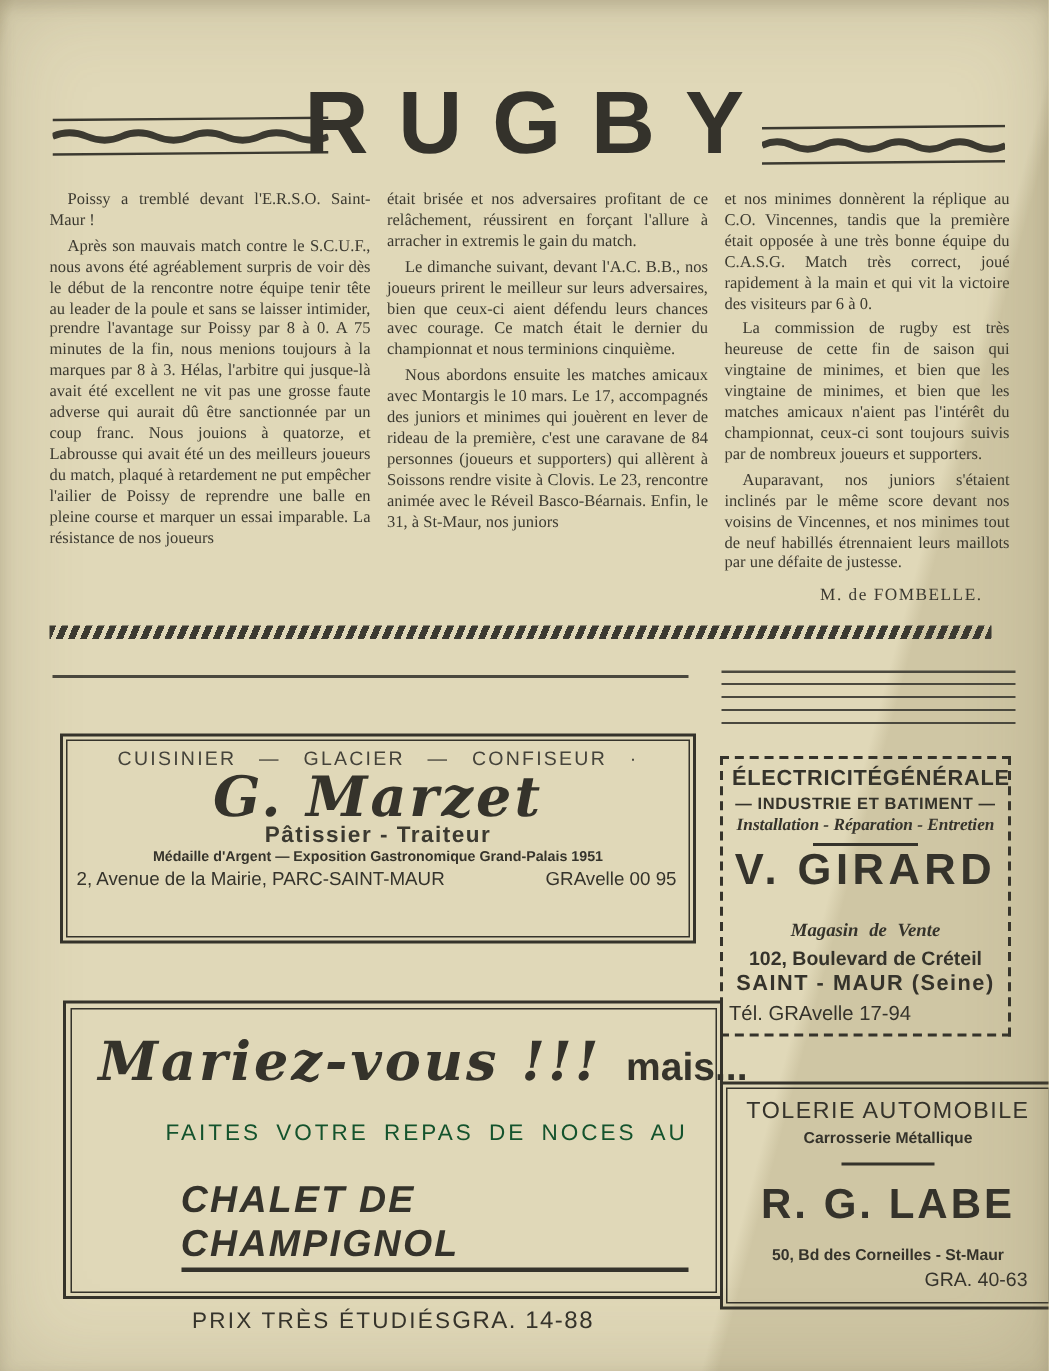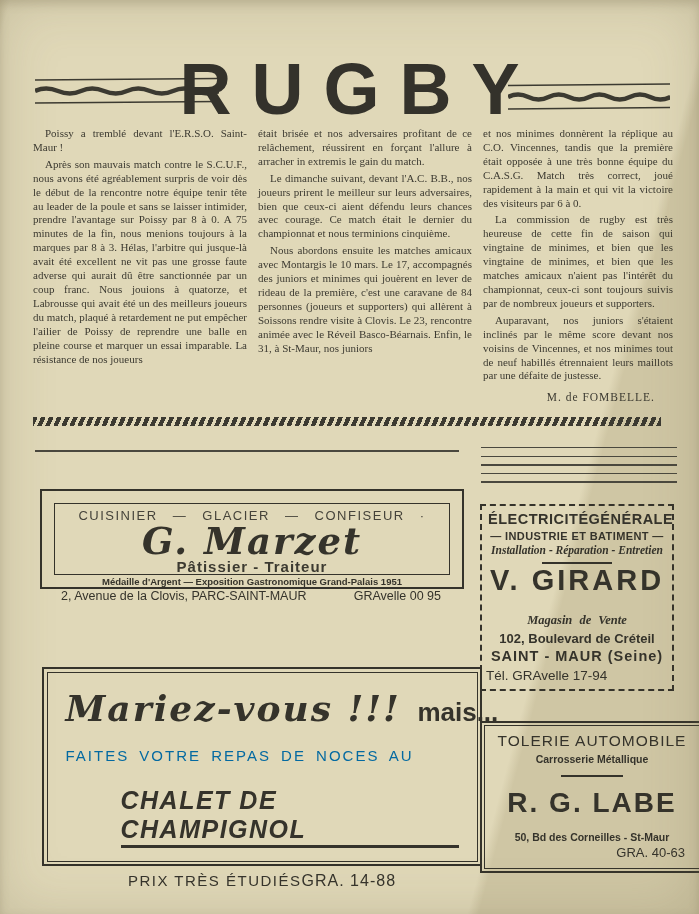--- a/index.html
+++ b/index.html
@@ -14,21 +14,21 @@
   body::after{
     content:"";position:absolute;inset:0;pointer-events:none;
     box-shadow:inset 0 0 55px rgba(110,100,70,.22), inset 0 4px 10px rgba(110,100,70,.25);
   }
   .abs{position:absolute;}
 
   
   .page-title{
     top:48px;left:0;width:699px;text-align:center;
     font-family:"Liberation Sans", sans-serif;font-weight:bold;
-    font-size:72px;letter-spacing:20px;text-indent:20px;color:#34322b;
+    font-size:59px;letter-spacing:20px;text-indent:20px;color:#34322b;
   }
   .hdr-deco svg{display:block;}
 
   
   .article{top:127px;left:33px;width:640px;display:flex;gap:11px;}
   .col{font-size:11px;line-height:13.9px;text-align:justify;color:#3c3a31;}
   .col p{margin:0 0 3px 0;text-indent:12px;}
   .col p.noindent{text-indent:0;}
   .byline{text-align:right;padding-right:18px;margin-top:8px;letter-spacing:1px;font-size:11.5px;}
 
@@ -41,21 +41,21 @@
   .rules-stack{
     top:447px;left:481px;width:196px;height:42px;
     background:repeating-linear-gradient(to bottom,#4a483e 0 1.4px,transparent 1.4px 8.6px);
   }
 
   
   .ad{box-sizing:border-box;color:#35332b;font-family:"Liberation Sans", sans-serif;}
   .ad .inner{box-sizing:border-box;width:100%;height:100%;}
 
   
-  .ad-marzet{top:489px;left:40px;width:424px;height:100px;border:2.5px solid #35332b;padding:12px;}
+  .ad-marzet{top:489px;left:40px;width:424px;height:140px;border:2.5px solid #35332b;padding:2px;}
   .ad-marzet .inner{border:1px solid #35332b;text-align:center;padding-top:4px;}
   .marzet-tagline{font-size:13px;letter-spacing:1.5px;word-spacing:10px;color:#45433a;}
   .marzet-name{
     font-family:"DejaVu Serif", serif;font-style:italic;font-weight:bold;
     font-size:37px;line-height:36px;letter-spacing:2px;color:#35332b;
   }
   .marzet-sub{font-size:15px;font-weight:bold;letter-spacing:1px;color:#3c3a31;margin-top:-1px;}
   .marzet-award{font-size:9.5px;font-weight:bold;margin-top:1px;}
   .marzet-bottom{display:flex;justify-content:space-between;font-size:12.5px;padding:2px 8px 0 6px;}
 
@@ -73,21 +73,21 @@
 
   
   .ad-champ{top:667px;left:42px;width:440px;height:199px;border:2px solid #35332b;padding:2.5px;}
   .ad-champ .inner{border:1px solid #35332b;padding:14px 18px 0 18px;}
   .champ-head{white-space:nowrap;}
   .champ-script{
     font-family:"DejaVu Serif", serif;font-style:italic;font-weight:bold;
     font-size:36px;letter-spacing:2px;color:#35332b;
   }
   .champ-plain{font-family:"Liberation Sans",sans-serif;font-weight:bold;font-size:26px;margin-left:12px;}
-  .champ-line2{font-size:15px;letter-spacing:2px;word-spacing:4px;margin-top:18px;color:#0369a1;}
+  .champ-line2{font-size:15px;letter-spacing:2px;word-spacing:4px;margin-top:18px;color:#14532d;text-align:right;}
   .champ-name{
     display:inline-block;font-weight:bold;font-style:italic;font-size:25px;letter-spacing:1.5px;
     border-bottom:3px solid #35332b;padding-bottom:1px;margin-top:22px;margin-left:55px;
   }
   .champ-bottom{display:flex;justify-content:center;align-items:baseline;margin-top:24px;}
   .champ-left{font-size:15px;letter-spacing:1.5px;}
   .champ-right{font-size:16px;letter-spacing:1px;}
 
   
   .ad-labe{top:721px;left:480px;width:224px;height:152px;border:2.5px solid #35332b;padding:2px;}
@@ -140,21 +140,21 @@
 <div class="abs rule-single"></div>
 <div class="abs rules-stack"></div>
 
 <div class="abs ad ad-marzet">
   <div class="inner">
     <div class="marzet-tagline">CUISINIER  —  GLACIER  —  CONFISEUR ·</div>
     <div class="marzet-name">G. Marzet</div>
     <div class="marzet-sub">Pâtissier - Traiteur</div>
     <div class="marzet-award">Médaille d'Argent — Exposition Gastronomique Grand-Palais 1951</div>
     <div class="marzet-bottom">
-      <span>2, Avenue de la Clovis, PARC-SAINT-MAUR</span>
+      <span>2, Avenue de la Mairie, PARC-SAINT-MAUR</span>
       <span>GRAvelle 00 95</span>
     </div>
   </div>
 </div>
 
 <div class="abs ad ad-girard">
   <div class="girard-row1">
     <span>ÉLECTRICITÉ</span>
     <span>GÉNÉRALE</span>
   </div>

